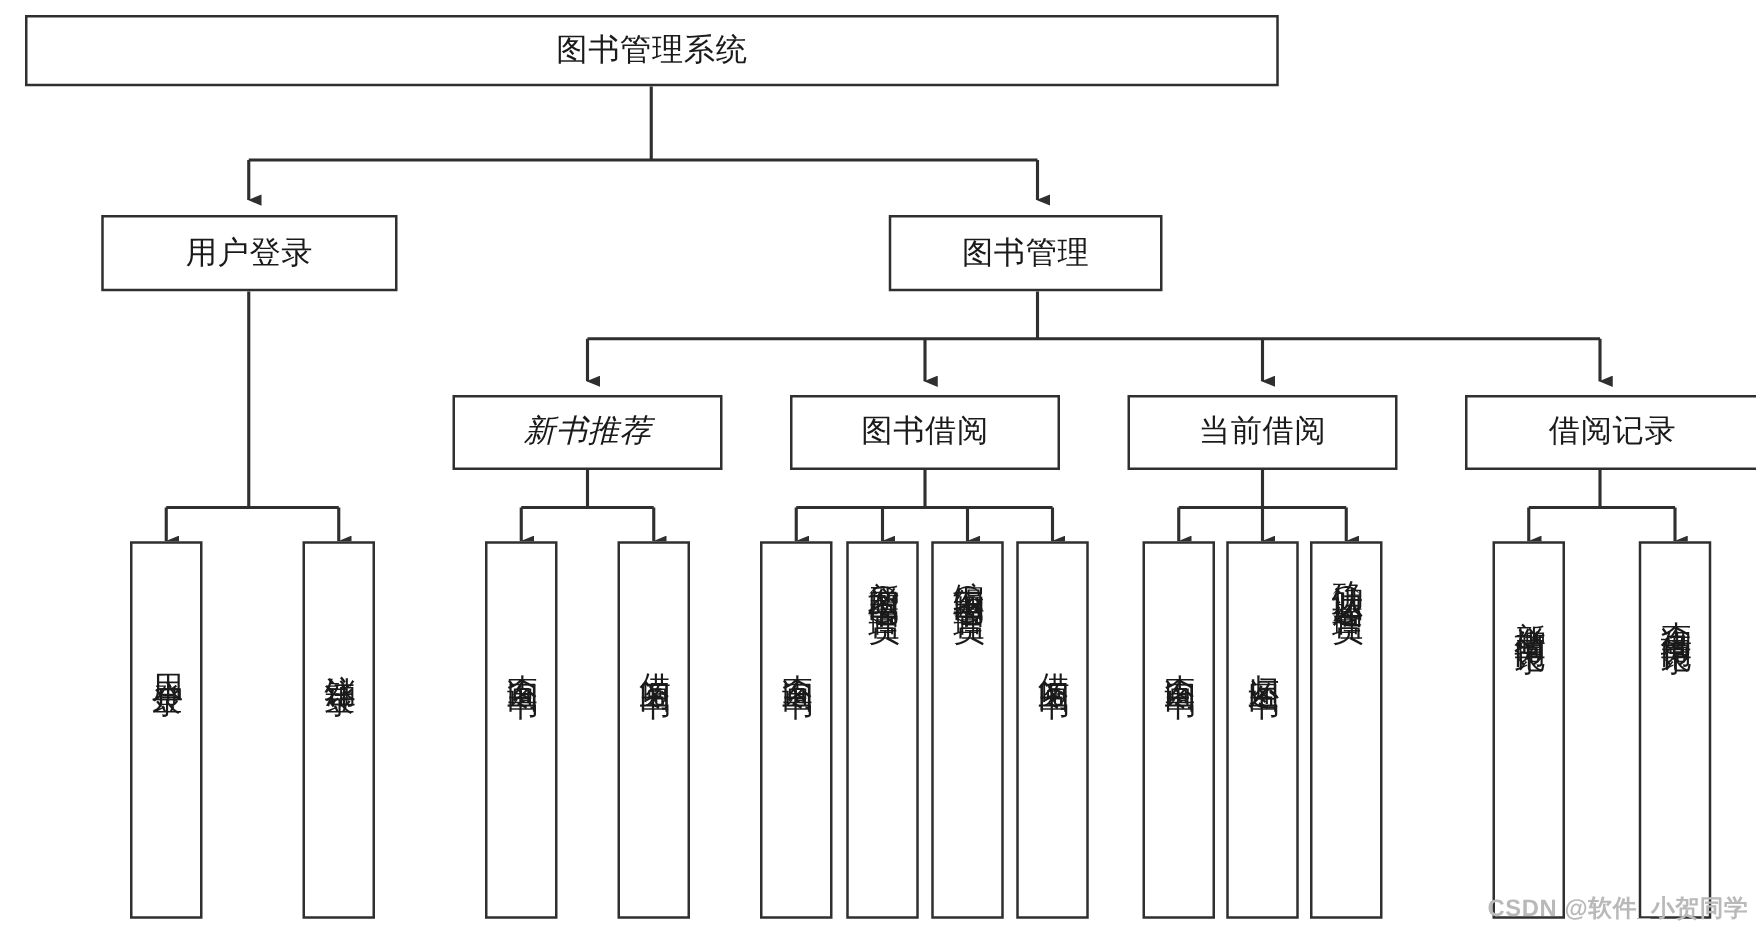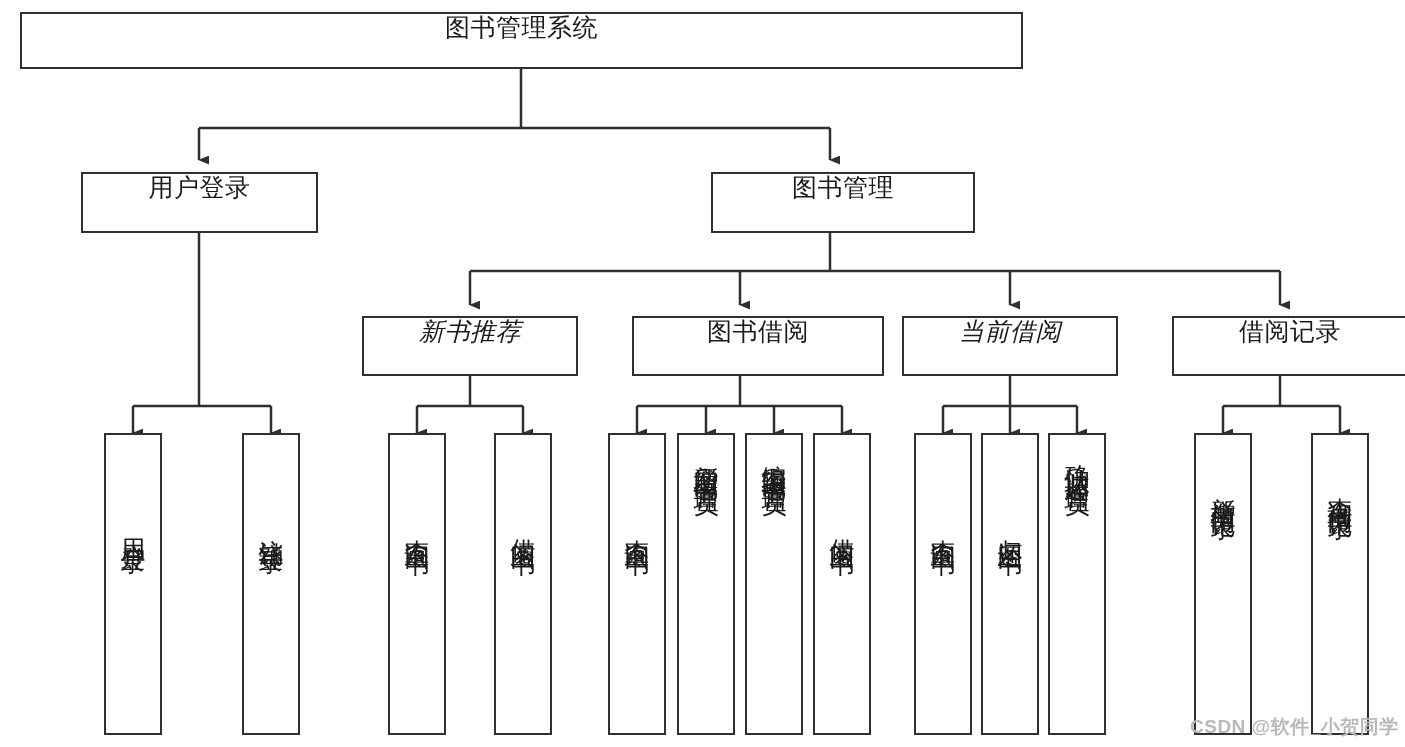--- a/index.html
+++ b/index.html
@@ -25,20 +25,21 @@
     left: 0; top: 0;
     width: 1405px;
     height: 747px;
   }
   .node-box {
     position: absolute;
     box-sizing: border-box;
     border: 2.5px solid #2f2f2f;
     background: #ffffff;
     display: flex;
+    align-items: center;
     justify-content: center;
     color: #1a1a1a;
   }
   .node-label-h {
     font-size: 25px;
     line-height: 1.1;
     letter-spacing: 0.5px;
     white-space: nowrap;
   }
   .node-box.leaf {
@@ -119,31 +120,31 @@
     </g>
   </svg>
 
   <div class="node-box" style="left:20px; top:12px; width:1003px; height:57px;">
     <span class="node-label-h">图书管理系统</span>
   </div>
 
   <div class="node-box" style="left:81px; top:172px; width:237px; height:61px;">
     <span class="node-label-h">用户登录</span>
   </div>
-  <div class="node-box" style="left:711px; top:172px; width:264px; height:61px;">
+  <div class="node-box" style="left:711px; top:172px; width:219px; height:61px;">
     <span class="node-label-h">图书管理</span>
   </div>
 
   <div class="node-box" style="left:362px; top:316px; width:216px; height:60px;font-style:italic;">
     <span class="node-label-h">新书推荐</span>
   </div>
-  <div class="node-box" style="left:632px; top:316px; width:252px; height:60px;">
+  <div class="node-box" style="left:632px; top:316px; width:216px; height:60px;">
     <span class="node-label-h">图书借阅</span>
   </div>
-  <div class="node-box" style="left:902px; top:316px; width:216px; height:60px;font-style:italic;">
+  <div class="node-box" style="left:902px; top:316px; width:216px; height:60px;">
     <span class="node-label-h">当前借阅</span>
   </div>
   <div class="node-box" style="left:1172px; top:316px; width:236px; height:60px;">
     <span class="node-label-h">借阅记录</span>
   </div>
 
   <div class="node-box leaf" style="left:104px; top:433px; width:58px; height:302px; padding-top:84px;">
     <span class="node-label-v">用户登录</span>
   </div>
   <div class="node-box leaf" style="left:242px; top:433px; width:58px; height:302px; padding-top:84px;">

